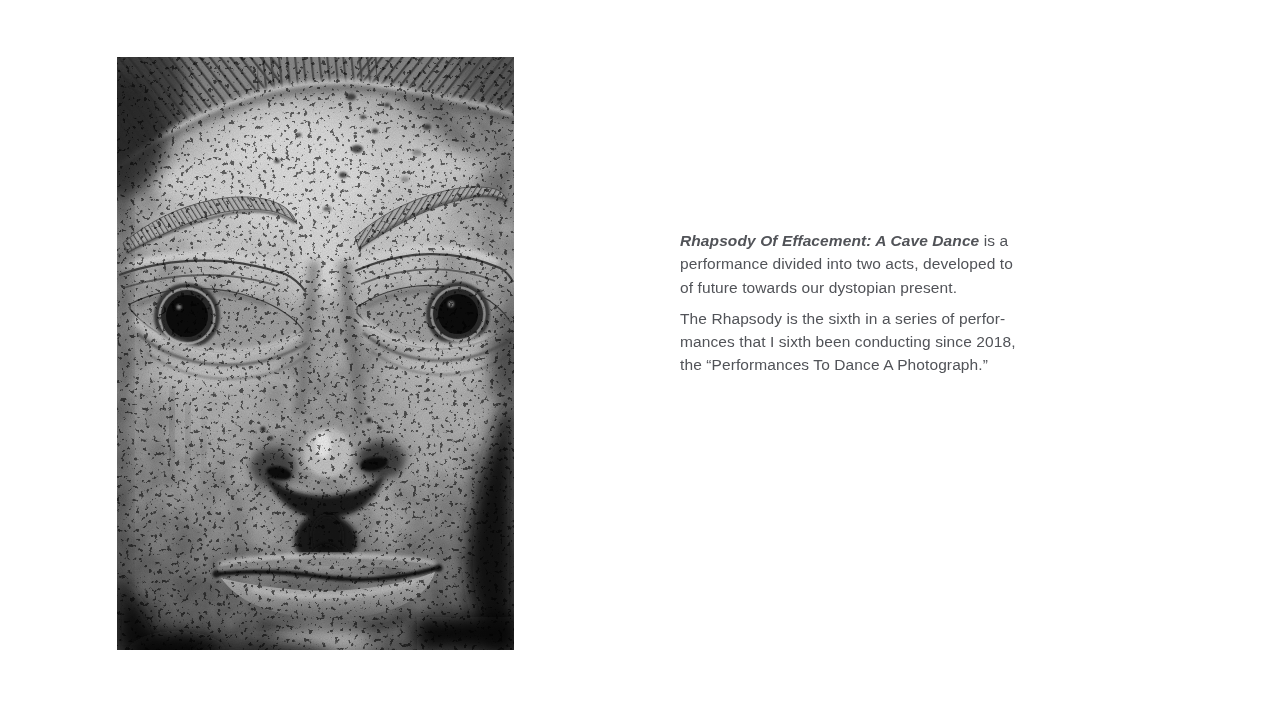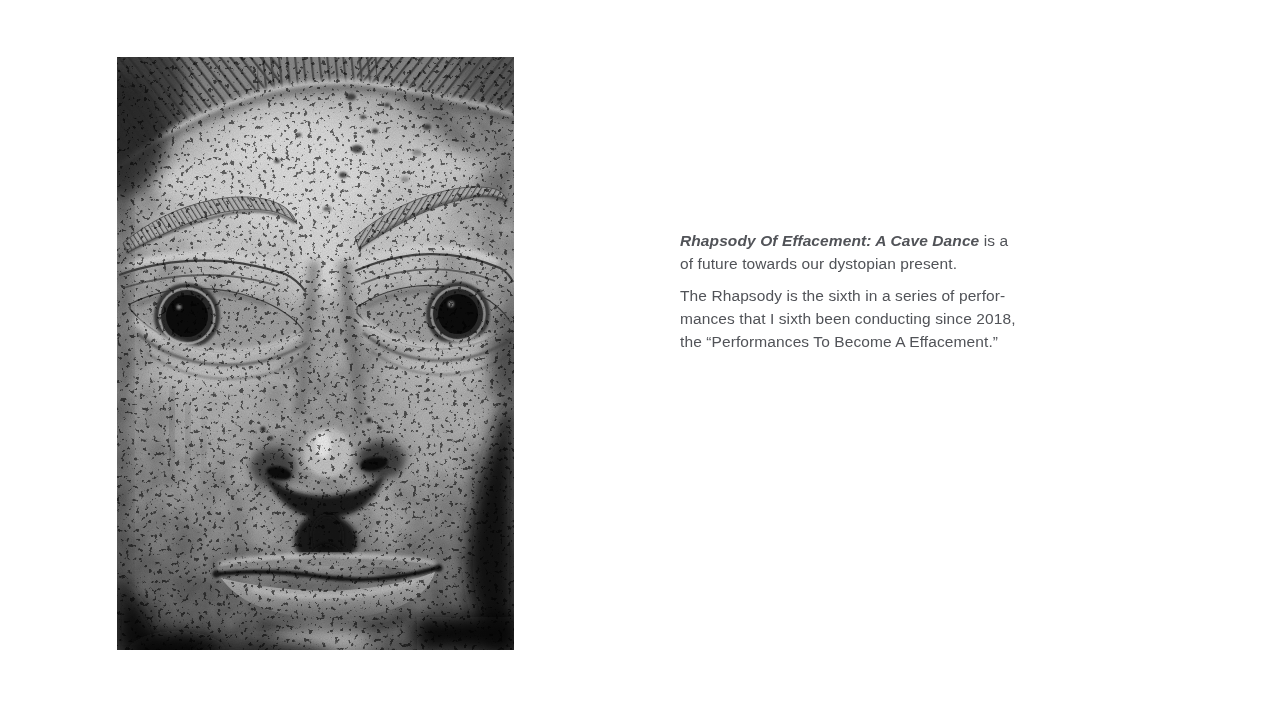--- a/index.html
+++ b/index.html
@@ -251,22 +251,23 @@
 
       <rect x="0" y="0" width="397" height="593" filter="url(#speck)" opacity="0.55"></rect>
       <rect x="0" y="0" width="397" height="593" filter="url(#grain)" opacity="0.2"></rect>
       <rect x="0" y="0" width="397" height="593" fill="url(#gVig)"></rect>
     </svg>
   </figure>
 
   <div class="text-block">
     <div>
       <div class="line"><span class="title">Rhapsody Of Effacement: A Cave Dance</span><span> is a</span></div>
+      <div class="line">performance divided into two acts, developed to</div>
       <div class="line">of future towards our dystopian present.</div>
     </div>
     <div class="para2">
       <div class="line">The Rhapsody is the sixth in a series of perfor-</div>
       <div class="line">mances that I sixth been conducting since 2018,</div>
-      <div class="line">the “Performances To Become A Effacement.”</div>
+      <div class="line">the “Performances To Dance A Photograph.”</div>
     </div>
   </div>
 
 </div>
 
 </body></html>

